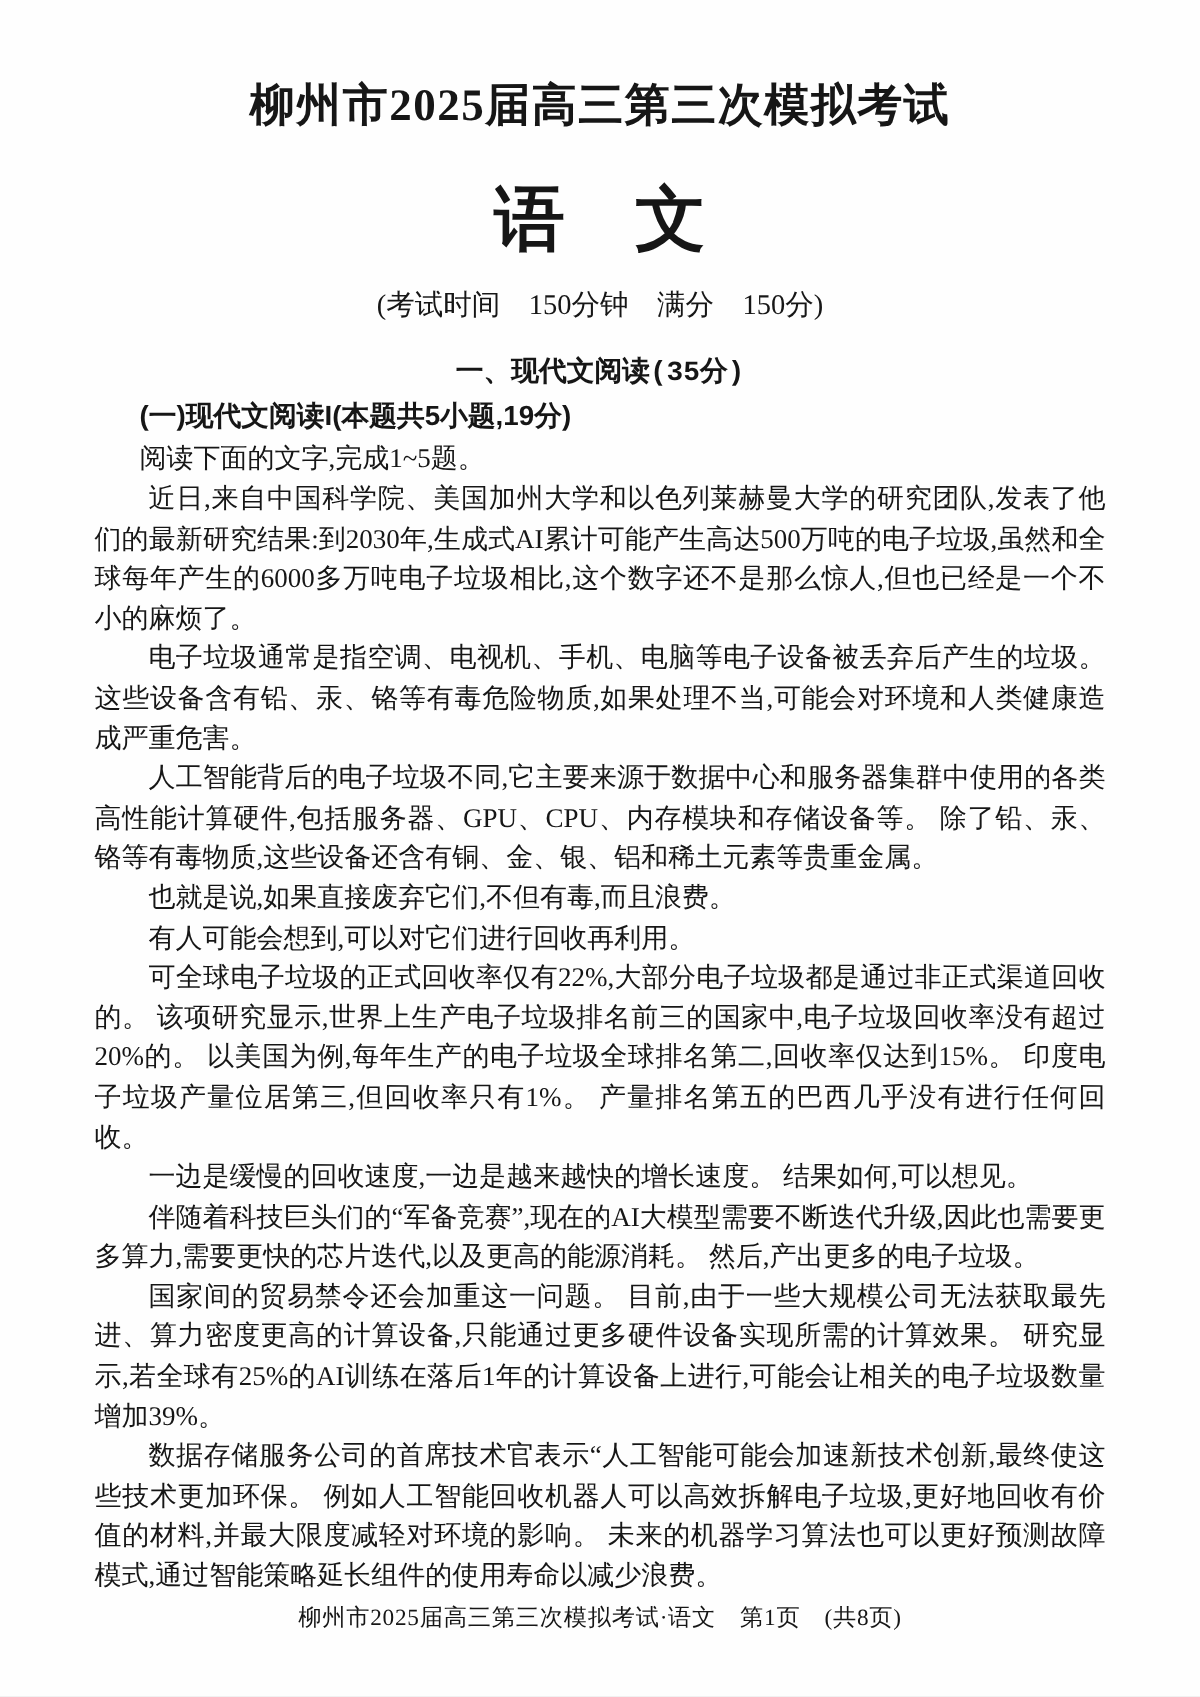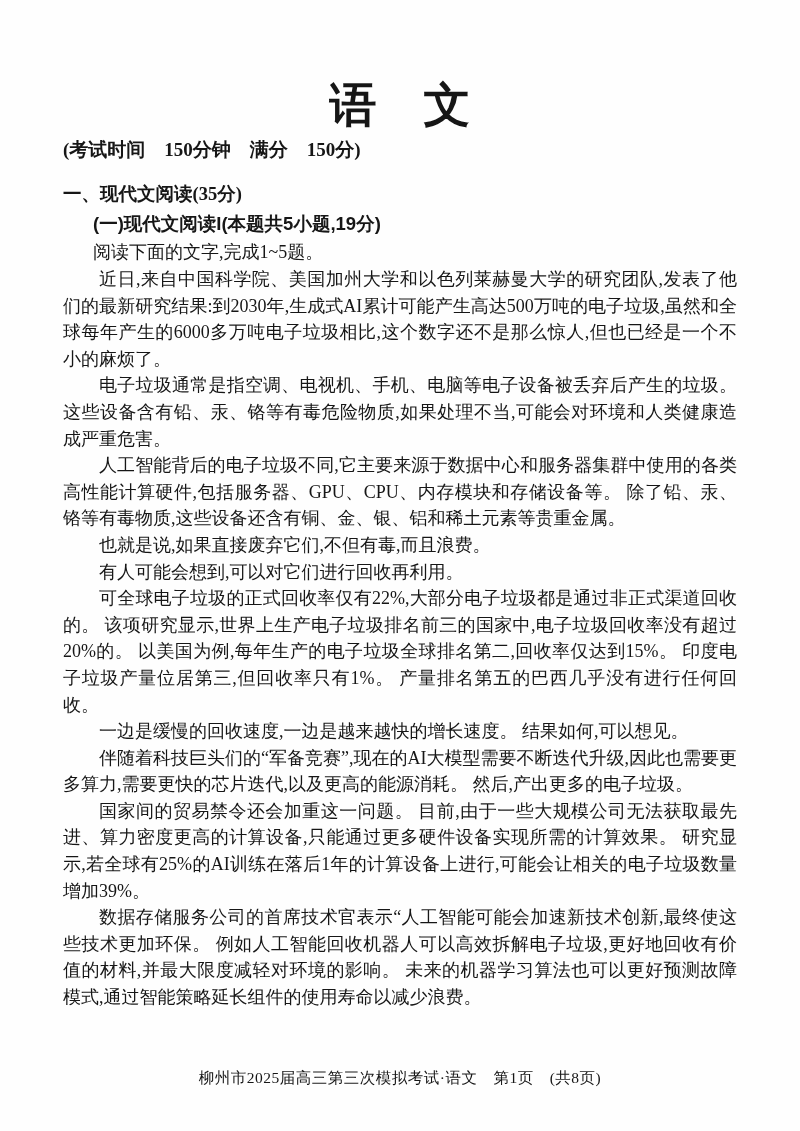--- a/index.html
+++ b/index.html
@@ -27,22 +27,24 @@
     font-weight: bold;
     letter-spacing: 1px;
   }
   .subject-title {
     margin-top: 24px;
     text-align: center;
     font-size: 47px;
     font-weight: bold;
   }
   .exam-info {
+    margin-top: 12px;
+    text-align: center;
     font-size: 19px;
-    font-weight: bold;
+    font-weight: normal;
   }
   
   .notice {
     display: flex;
     align-items: flex-start;
     margin-top: 22px;
     padding-left: 25px;
     padding-right: 4px;
     font-size: 17.5px;
     line-height: 27px;
@@ -57,23 +59,24 @@
   .notice-items { flex: 1 1 auto; }
   .notice-items p {
     margin: 0;
     padding-left: 1.8em;
     text-indent: -1.8em;
     text-align: justify;
   }
   
   .section-heading {
     margin: 18px 0 0 0;
-    font-family: Liberation Serif, serif;
+    font-family: Liberation Mono, monospace;
     font-size: 18.5px;
     font-weight: bold;
+    text-align: center;
   }
   .section-subheading {
     margin: 5px 0 0 30px;
     font-family: "Liberation Sans", "DejaVu Sans", sans-serif;
     font-size: 18.5px;
     font-weight: bold;
   }
   .instruction {
     margin: 4px 0 2px 30px;
     font-size: 18px;
@@ -97,20 +100,21 @@
     font-size: 15.5px;
     letter-spacing: 0.5px;
   }
 </style>
 </head>
 <body>
 
 <div class="page">
 
   <header>
+    <h1 class="exam-title">柳州市2025届高三第三次模拟考试</h1>
     <div class="subject-title">语　文</div>
     <div class="exam-info">(考试时间　150分钟　满分　150分)</div>
   </header>
 
 
   <main>
     <h2 class="section-heading">一、现代文阅读(35分)</h2>
     <h3 class="section-subheading">(一)现代文阅读I(本题共5小题,19分)</h3>
     <p class="instruction">阅读下面的文字,完成1~5题。</p>
 

